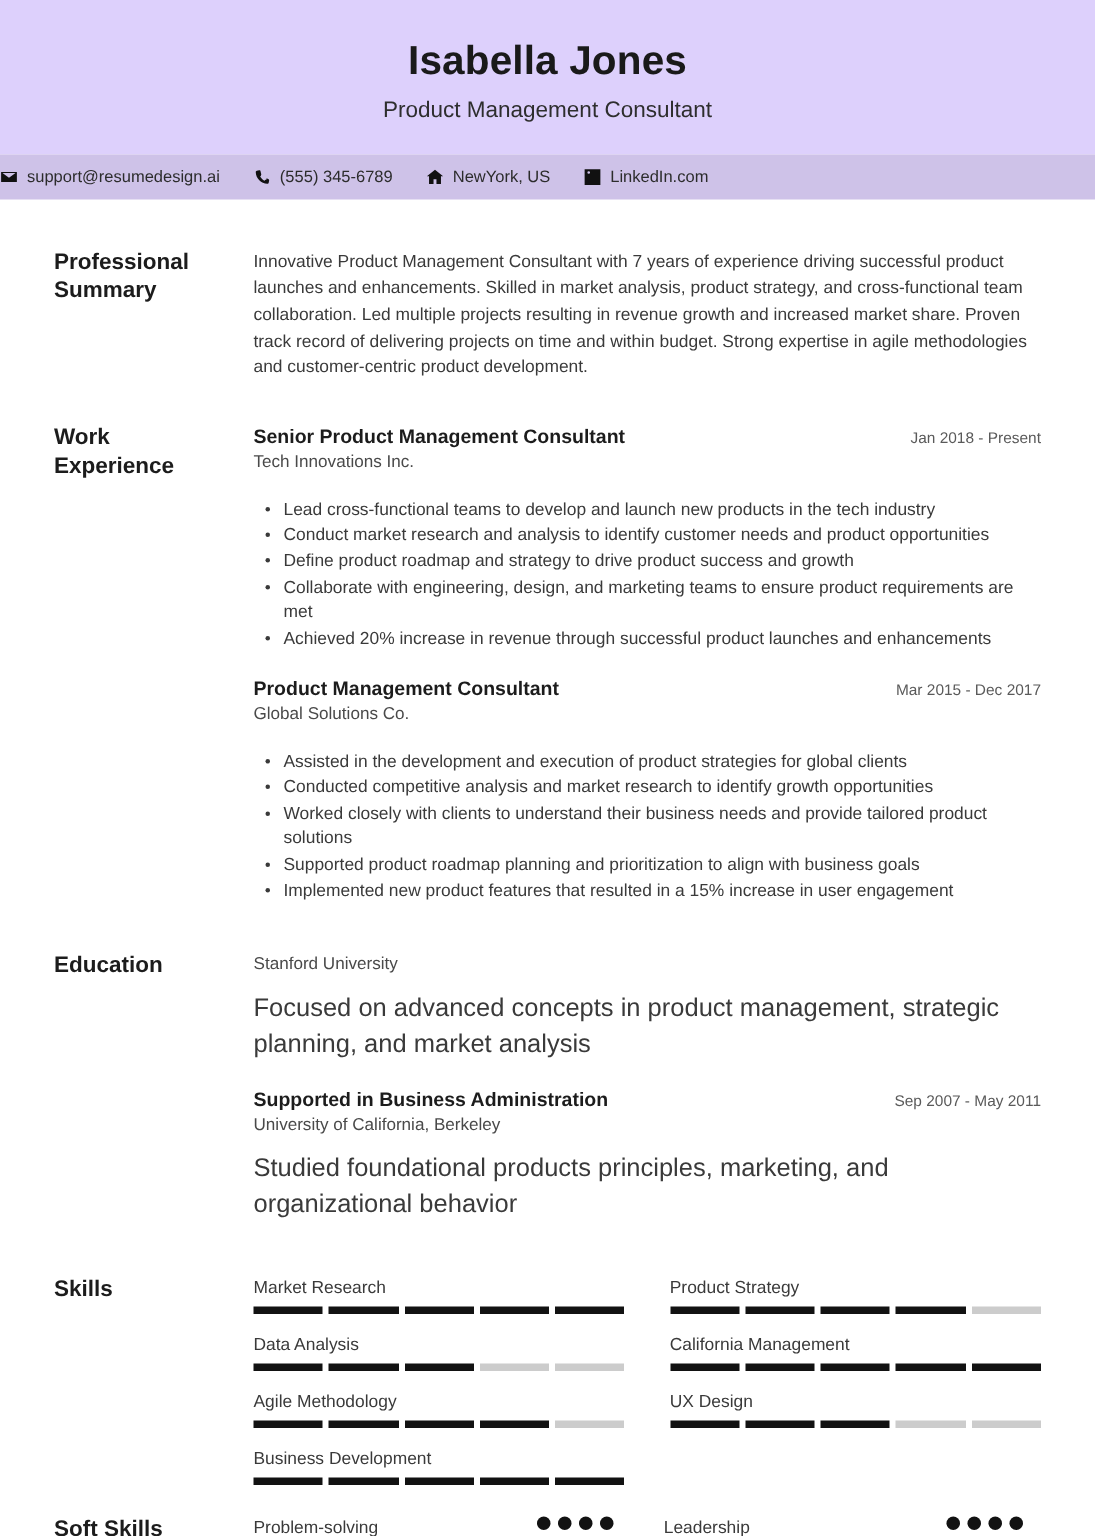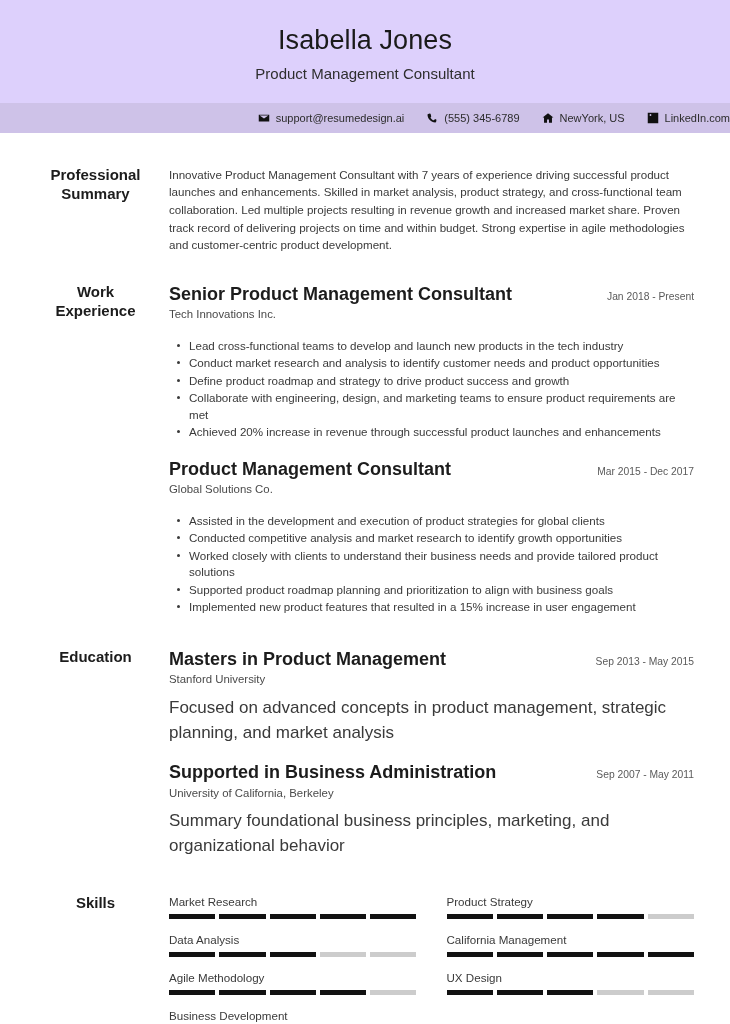--- a/index.html
+++ b/index.html
@@ -13,37 +13,37 @@
   }
 
   
   .header {
     background: #ddd0fc;
     text-align: center;
     padding: 24px 0 20px 0;
   }
   .header-name {
     font-size: 27px;
-    font-weight: normal;
+    font-weight: bold;
     color: #1a1a1a;
     letter-spacing: 0.1px;
     line-height: 1.25;
   }
   .header-title {
     font-size: 15px;
     color: #2e2e2e;
     margin-top: 7px;
     line-height: 1.2;
   }
 
   
   .contact-bar {
     background: #cec2e8;
     display: flex;
-    justify-content: flex-end;
+    justify-content: flex-start;
     align-items: center;
     gap: 22px;
     padding: 9px 0;
   }
   .contact-item {
     display: flex;
     align-items: center;
     gap: 6px;
     font-size: 11px;
     color: #2c2c2c;
@@ -62,21 +62,21 @@
   
   .body-wrap { padding: 0 36px; }
 
   .section {
     display: flex;
     align-items: flex-start;
   }
   .section-label {
     width: 133px;
     flex: 0 0 133px;
-    text-align: center;
+    text-align: left;
     padding-right: 14px;
     font-size: 15px;
     font-weight: bold;
     color: #1c1c1c;
     line-height: 1.25;
   }
   .section-body {
     flex: 1 1 auto;
     min-width: 0;
   }
@@ -93,21 +93,21 @@
   #section-work { margin-top: 29px; }
   .entry { margin-bottom: 2px; }
   .entry + .entry { margin-top: 17px; }
   .entry-head {
     display: flex;
     justify-content: space-between;
     align-items: baseline;
     gap: 10px;
   }
   .entry-role {
-    font-size: 18px;
+    font-size: 13px;
     font-weight: bold;
     color: #1c1c1c;
     line-height: 1.3;
   }
   .entry-date {
     font-size: 10.3px;
     color: #5a5a5a;
     white-space: nowrap;
     flex: 0 0 auto;
   }
@@ -302,35 +302,31 @@
       </div>
 
     </div>
   </div>
 
   <div class="section" id="section-education">
     <div class="section-label">Education</div>
     <div class="section-body">
 
       <div class="entry">
-        <div class="entry-head">
-          <div class="entry-role">Masters in Product Management</div>
-          <div class="entry-date">Sep 2013 - May 2015</div>
-        </div>
         <div class="entry-org">Stanford University</div>
         <div class="entry-desc">Focused on advanced concepts in product management, strategic planning, and market analysis</div>
       </div>
 
       <div class="entry">
         <div class="entry-head">
           <div class="entry-role">Supported in Business Administration</div>
           <div class="entry-date">Sep 2007 - May 2011</div>
         </div>
         <div class="entry-org">University of California, Berkeley</div>
-        <div class="entry-desc">Summary foundational business principles, marketing, and organizational behavior</div>
+        <div class="entry-desc">Studied foundational products principles, marketing, and organizational behavior</div>
       </div>
 
     </div>
   </div>
 
   <div class="section" id="section-skills">
     <div class="section-label">Skills</div>
     <div class="section-body">
       <div class="skill-grid">
         <div class="skill-col">

